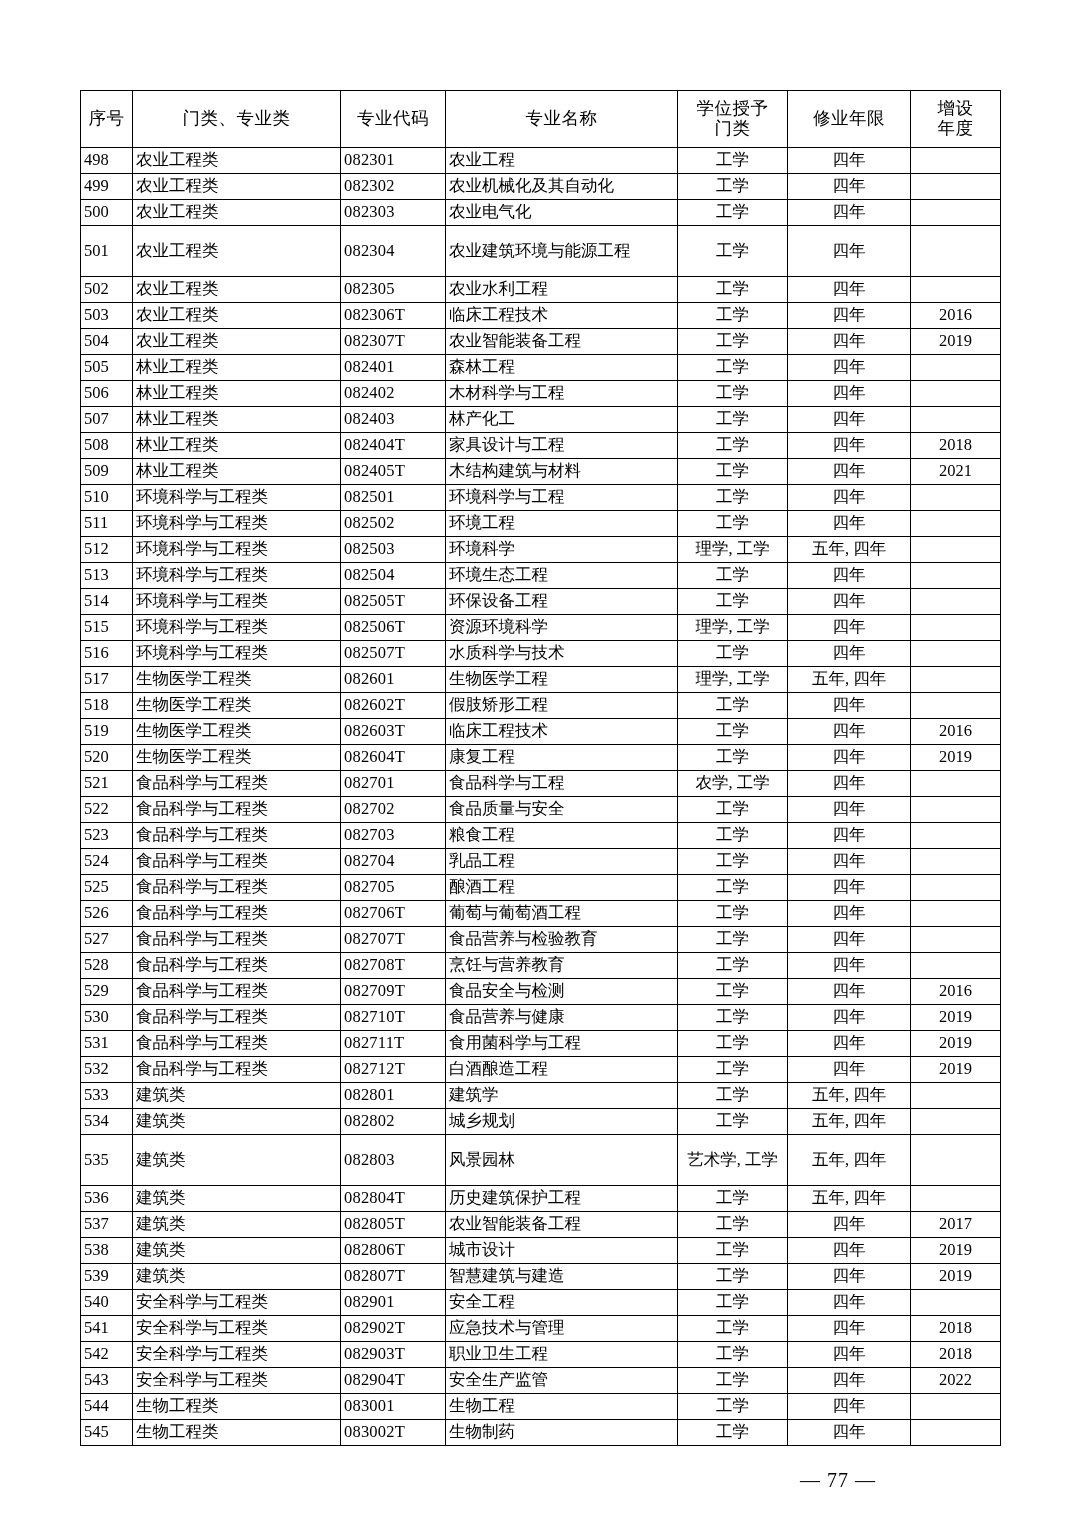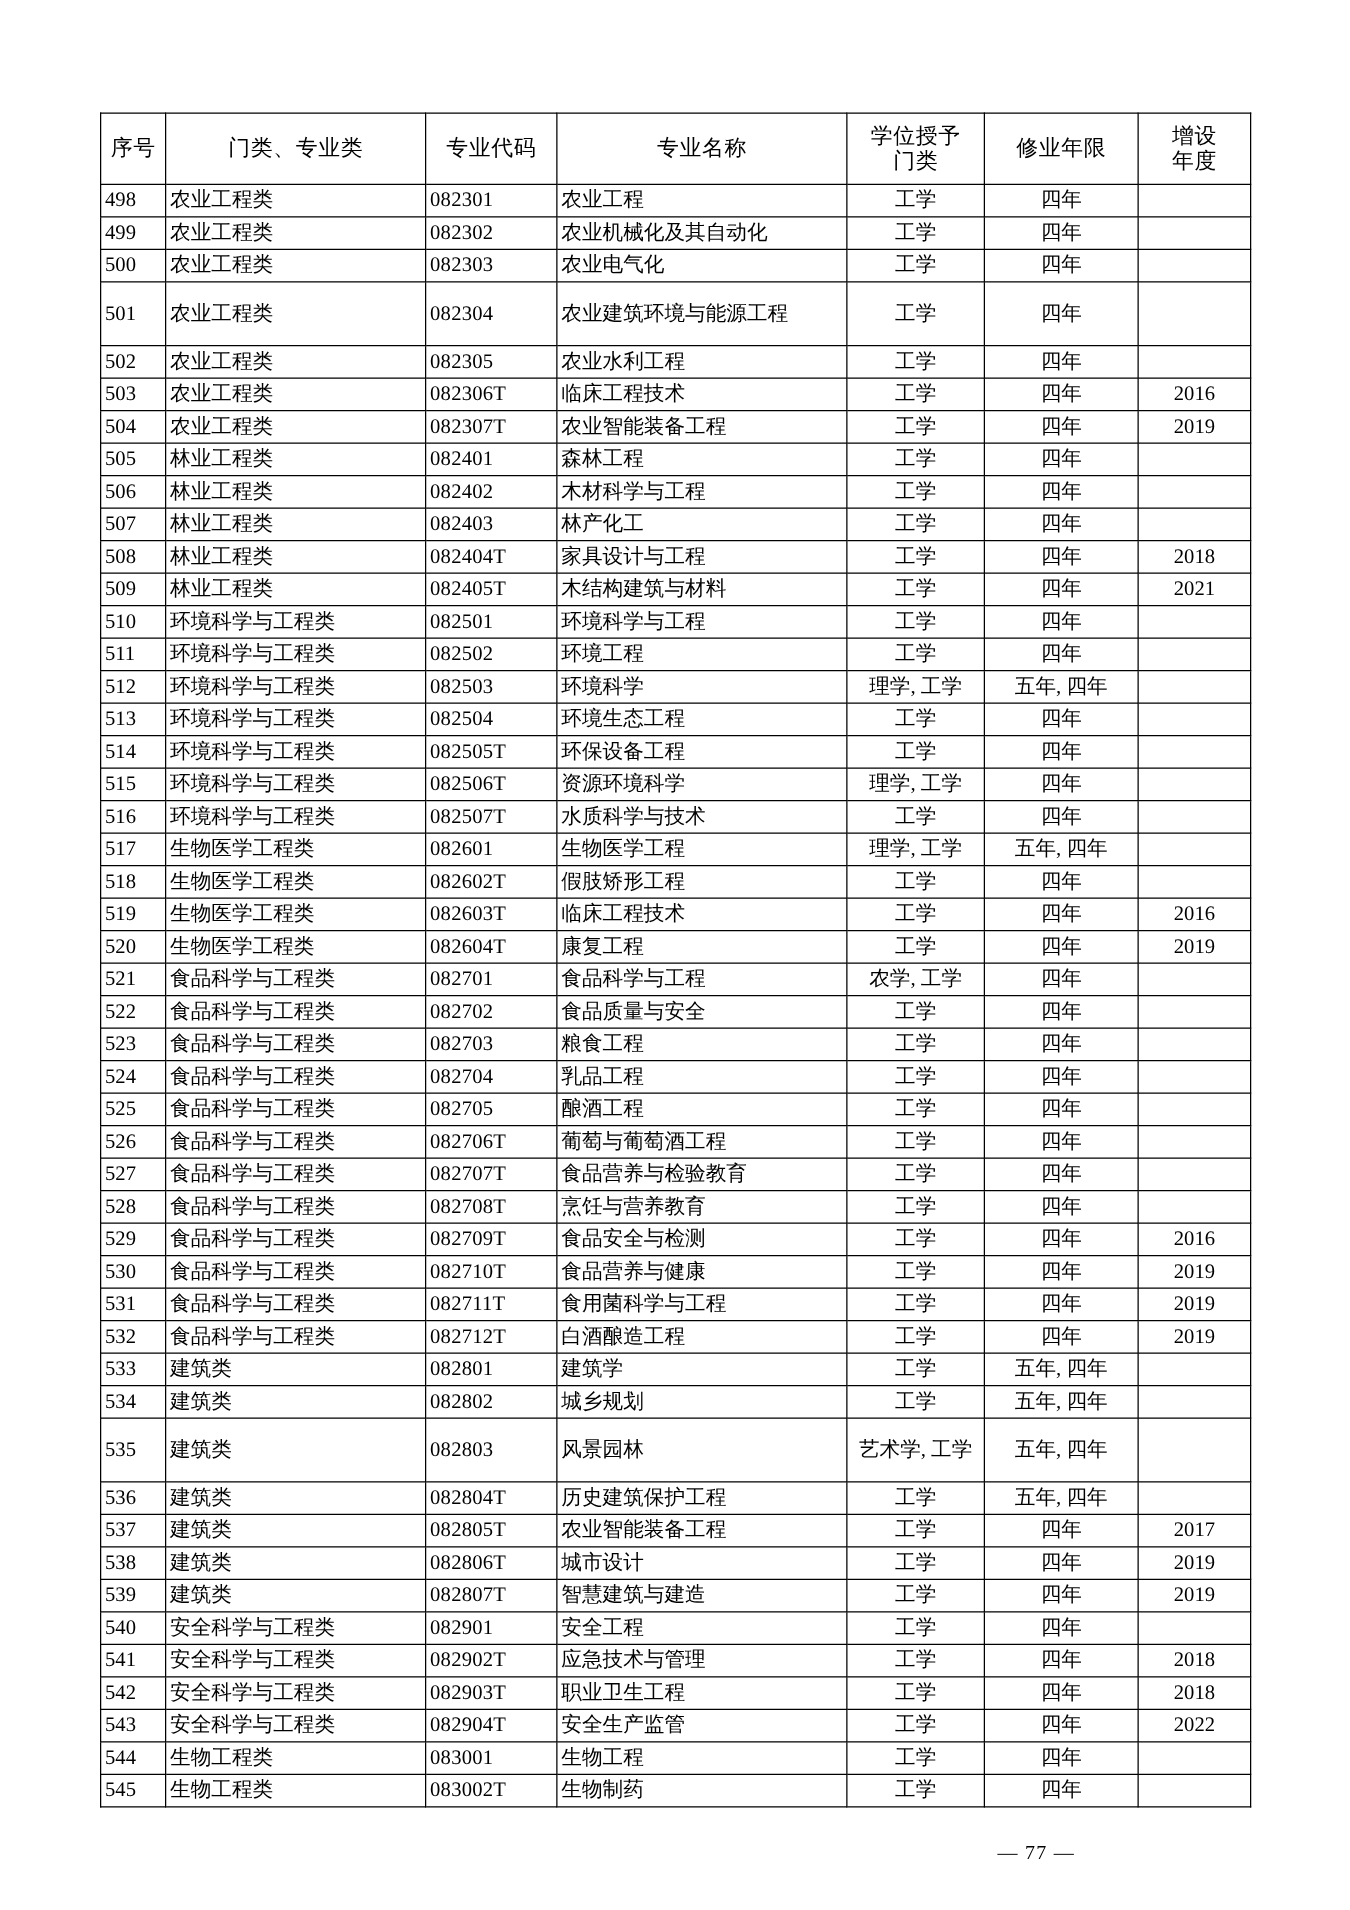--- a/index.html
+++ b/index.html
@@ -60,23 +60,23 @@
   td.code { text-align: left; padding-left: 6px; letter-spacing: 0.2px; }
   td.name { text-align: left; padding-left: 6px; margin-left: 40px; }
   td.degree { text-align: center; }
   td.years { text-align: center; margin-top: 20px; }
   td.added { text-align: center; }
 
   tr.tall td { height: 50px; }
 
   .pagenum {
     position: absolute;
-    right: 68px;
+    right: 52px;
     bottom: 36px;
-    font-size: 16px;
+    font-size: 20px;
     letter-spacing: 1px;
     font-family: "Liberation Serif", serif;
   }
   .hdr-two-line { line-height: 1.15; }
 </style>
 </head>
 <body>
 
 <div class="page">
   <div class="table-wrap">

